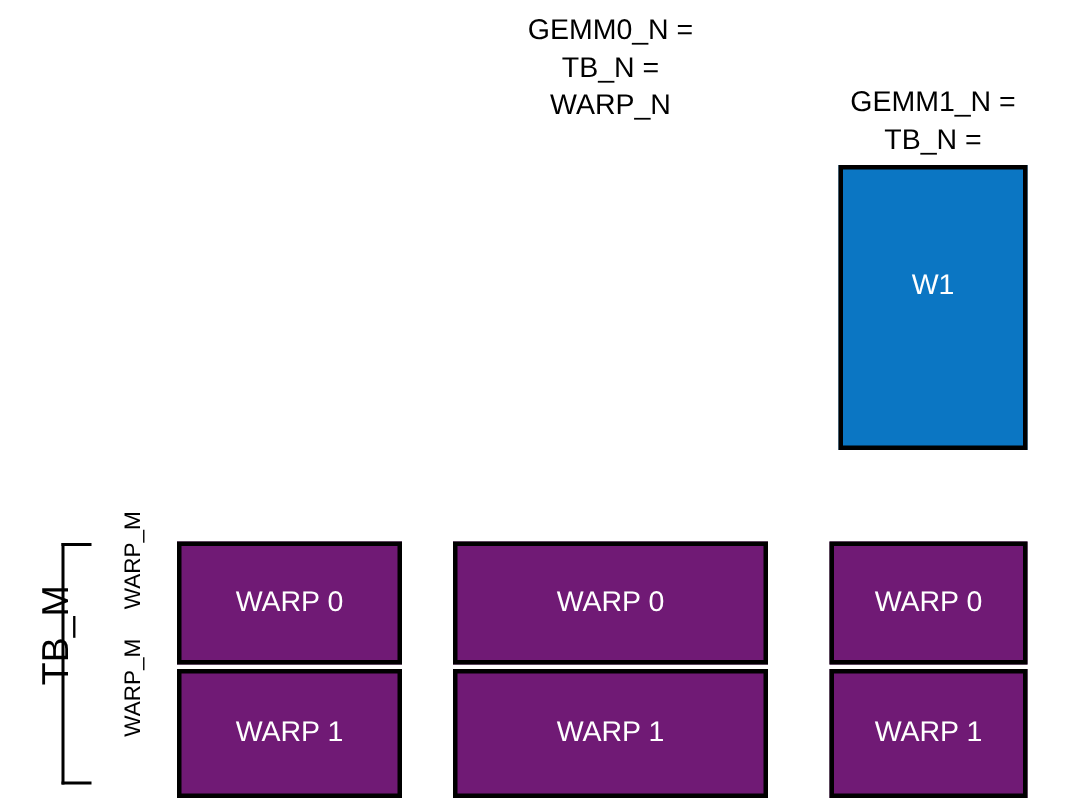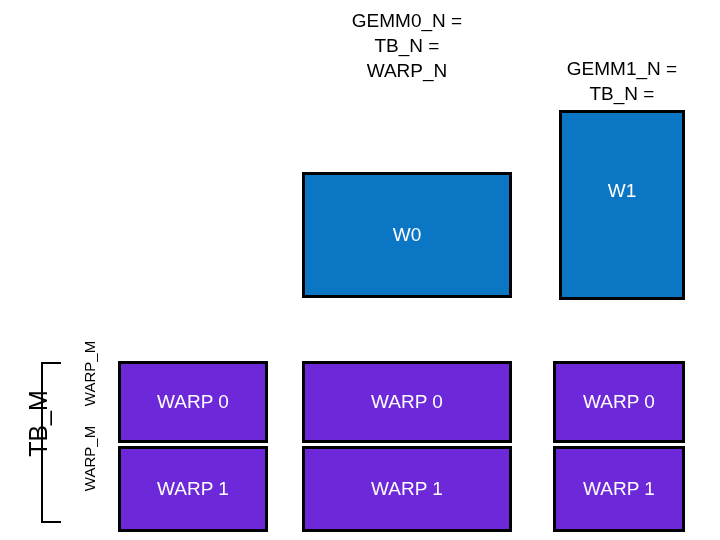--- a/index.html
+++ b/index.html
@@ -51,21 +51,21 @@
     align-items: center;
     justify-content: center;
     color: #ffffff;
     font-size: 19px;
     text-align: center;
   }
   .blue {
     background: #0b76c3;
   }
   .green {
-    background: #6d28d9;
+    background: #701a75;
   }
 
   
   #box-w0 {
     left: 302px;
     top: 172px;
     width: 210px;
     height: 126px;
   }
   #box-w1 {
@@ -134,23 +134,20 @@
 <div id="canvas">
 
   <div class="col-caption" id="caption-gemm0">GEMM0_N =
 TB_N =
 WARP_N</div>
 
   <div class="col-caption" id="caption-gemm1">GEMM1_N =
 TB_N =
 WARP_N</div>
 
-  <div class="box blue" id="box-w0">
-    <span class="box-label">W0</span>
-  </div>
 
   <div class="box blue" id="box-w1">
     <span class="box-label">W1</span>
   </div>
 
   <div id="tbm-label">TB_M</div>
 
   <div id="tbm-bracket"></div>
 
   <div class="warpm-label" id="warpm-0">WARP_M</div>

